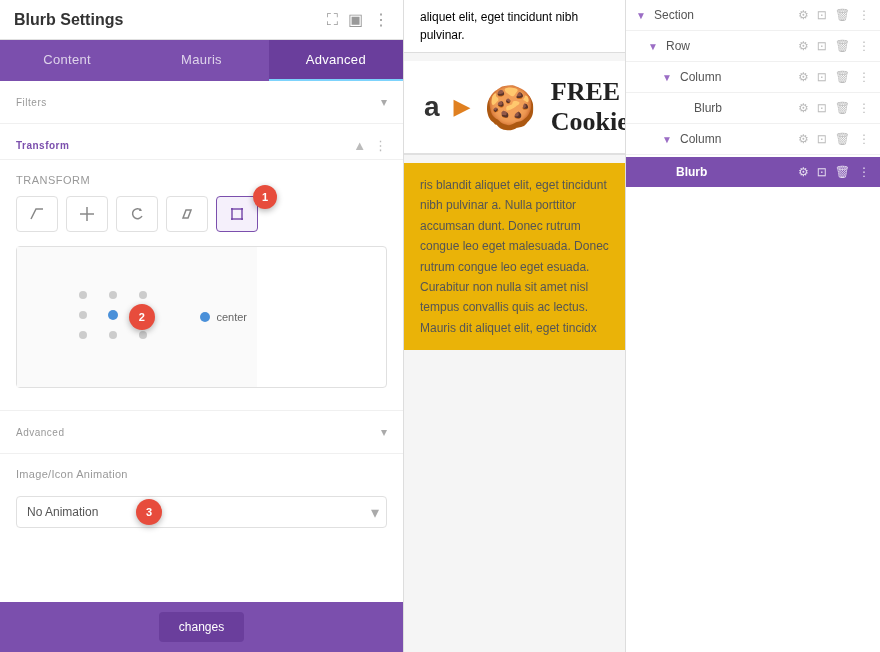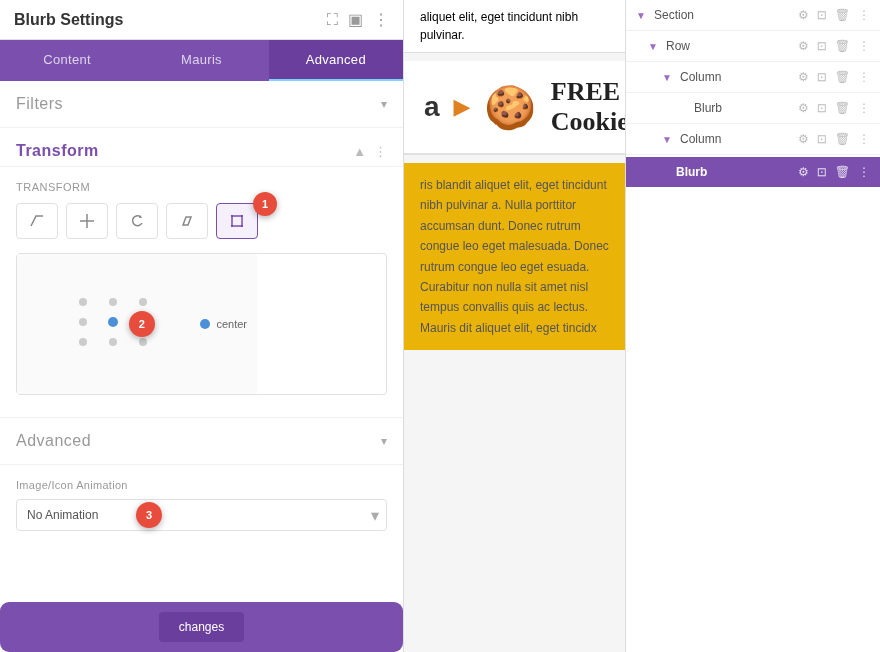--- a/index.html
+++ b/index.html
@@ -79,21 +79,21 @@
     .section-header {
       display: flex;
       align-items: center;
       justify-content: space-between;
       padding: 14px 16px;
       cursor: pointer;
       border-bottom: 1px solid #f0f0f0;
     }
 
     .section-title {
-      font-size: 16px;
+      font-size: 10px;
       color: #999;
       font-weight: 500;
       letter-spacing: 0.5px;
     }
 
     .section-title.accent {
       color: #7b4fad;
       font-weight: 600;
     }
 
@@ -225,21 +225,21 @@
     }
 
     
     .animation-section {
       padding: 14px 16px;
     }
 
     .anim-label {
       font-size: 11px;
       color: #999;
-      margin-bottom: 8px;
+      margin-bottom: 16px;
       letter-spacing: 0.3px;
     }
 
     .select-wrapper {
       position: relative;
       display: inline-block;
       width: 100%;
     }
 
     .select-field {
@@ -279,21 +279,20 @@
       box-shadow: 0 2px 6px rgba(0,0,0,0.3);
       z-index: 10;
     }
 
     
     .bottom-bar {
       background: #7b4fad;
       padding: 10px 14px;
       display: flex;
       justify-content: center;
-      border-radius: 9px;
     }
 
     .unsaved-btn {
       background: #6a3e9c;
       color: #fff;
       border: none;
       padding: 8px 20px;
       border-radius: 4px;
       font-size: 12px;
       cursor: pointer;

